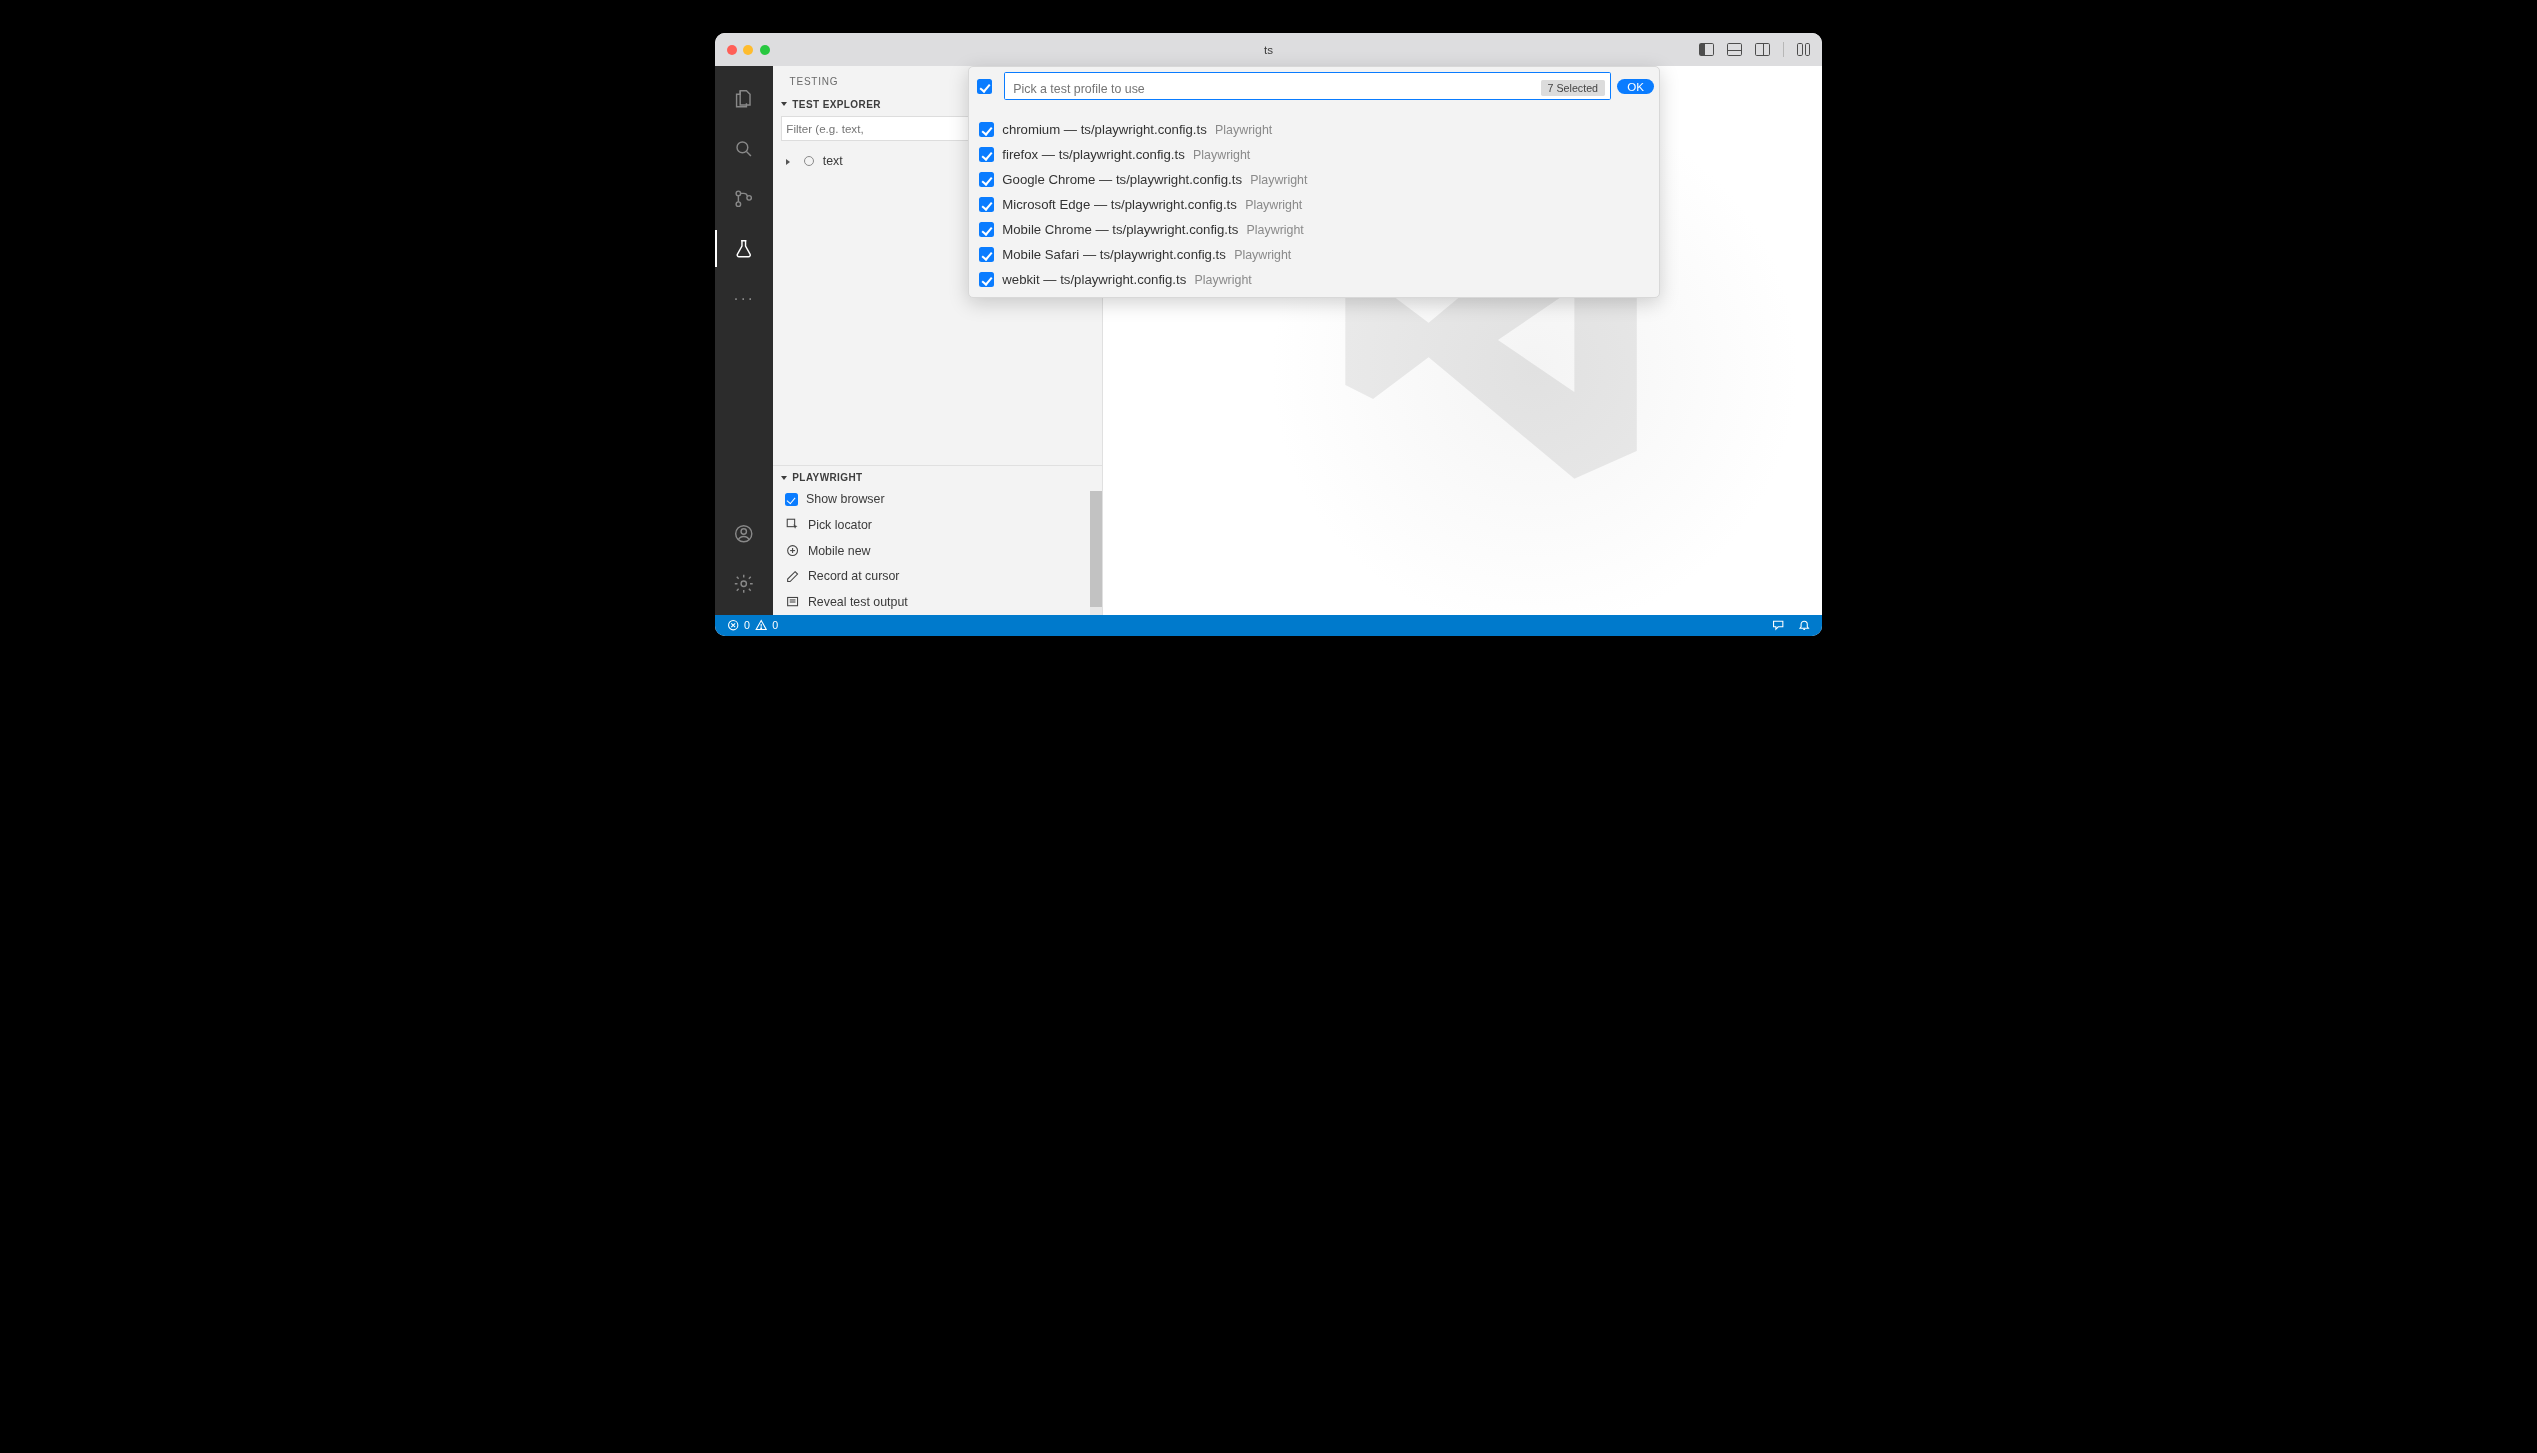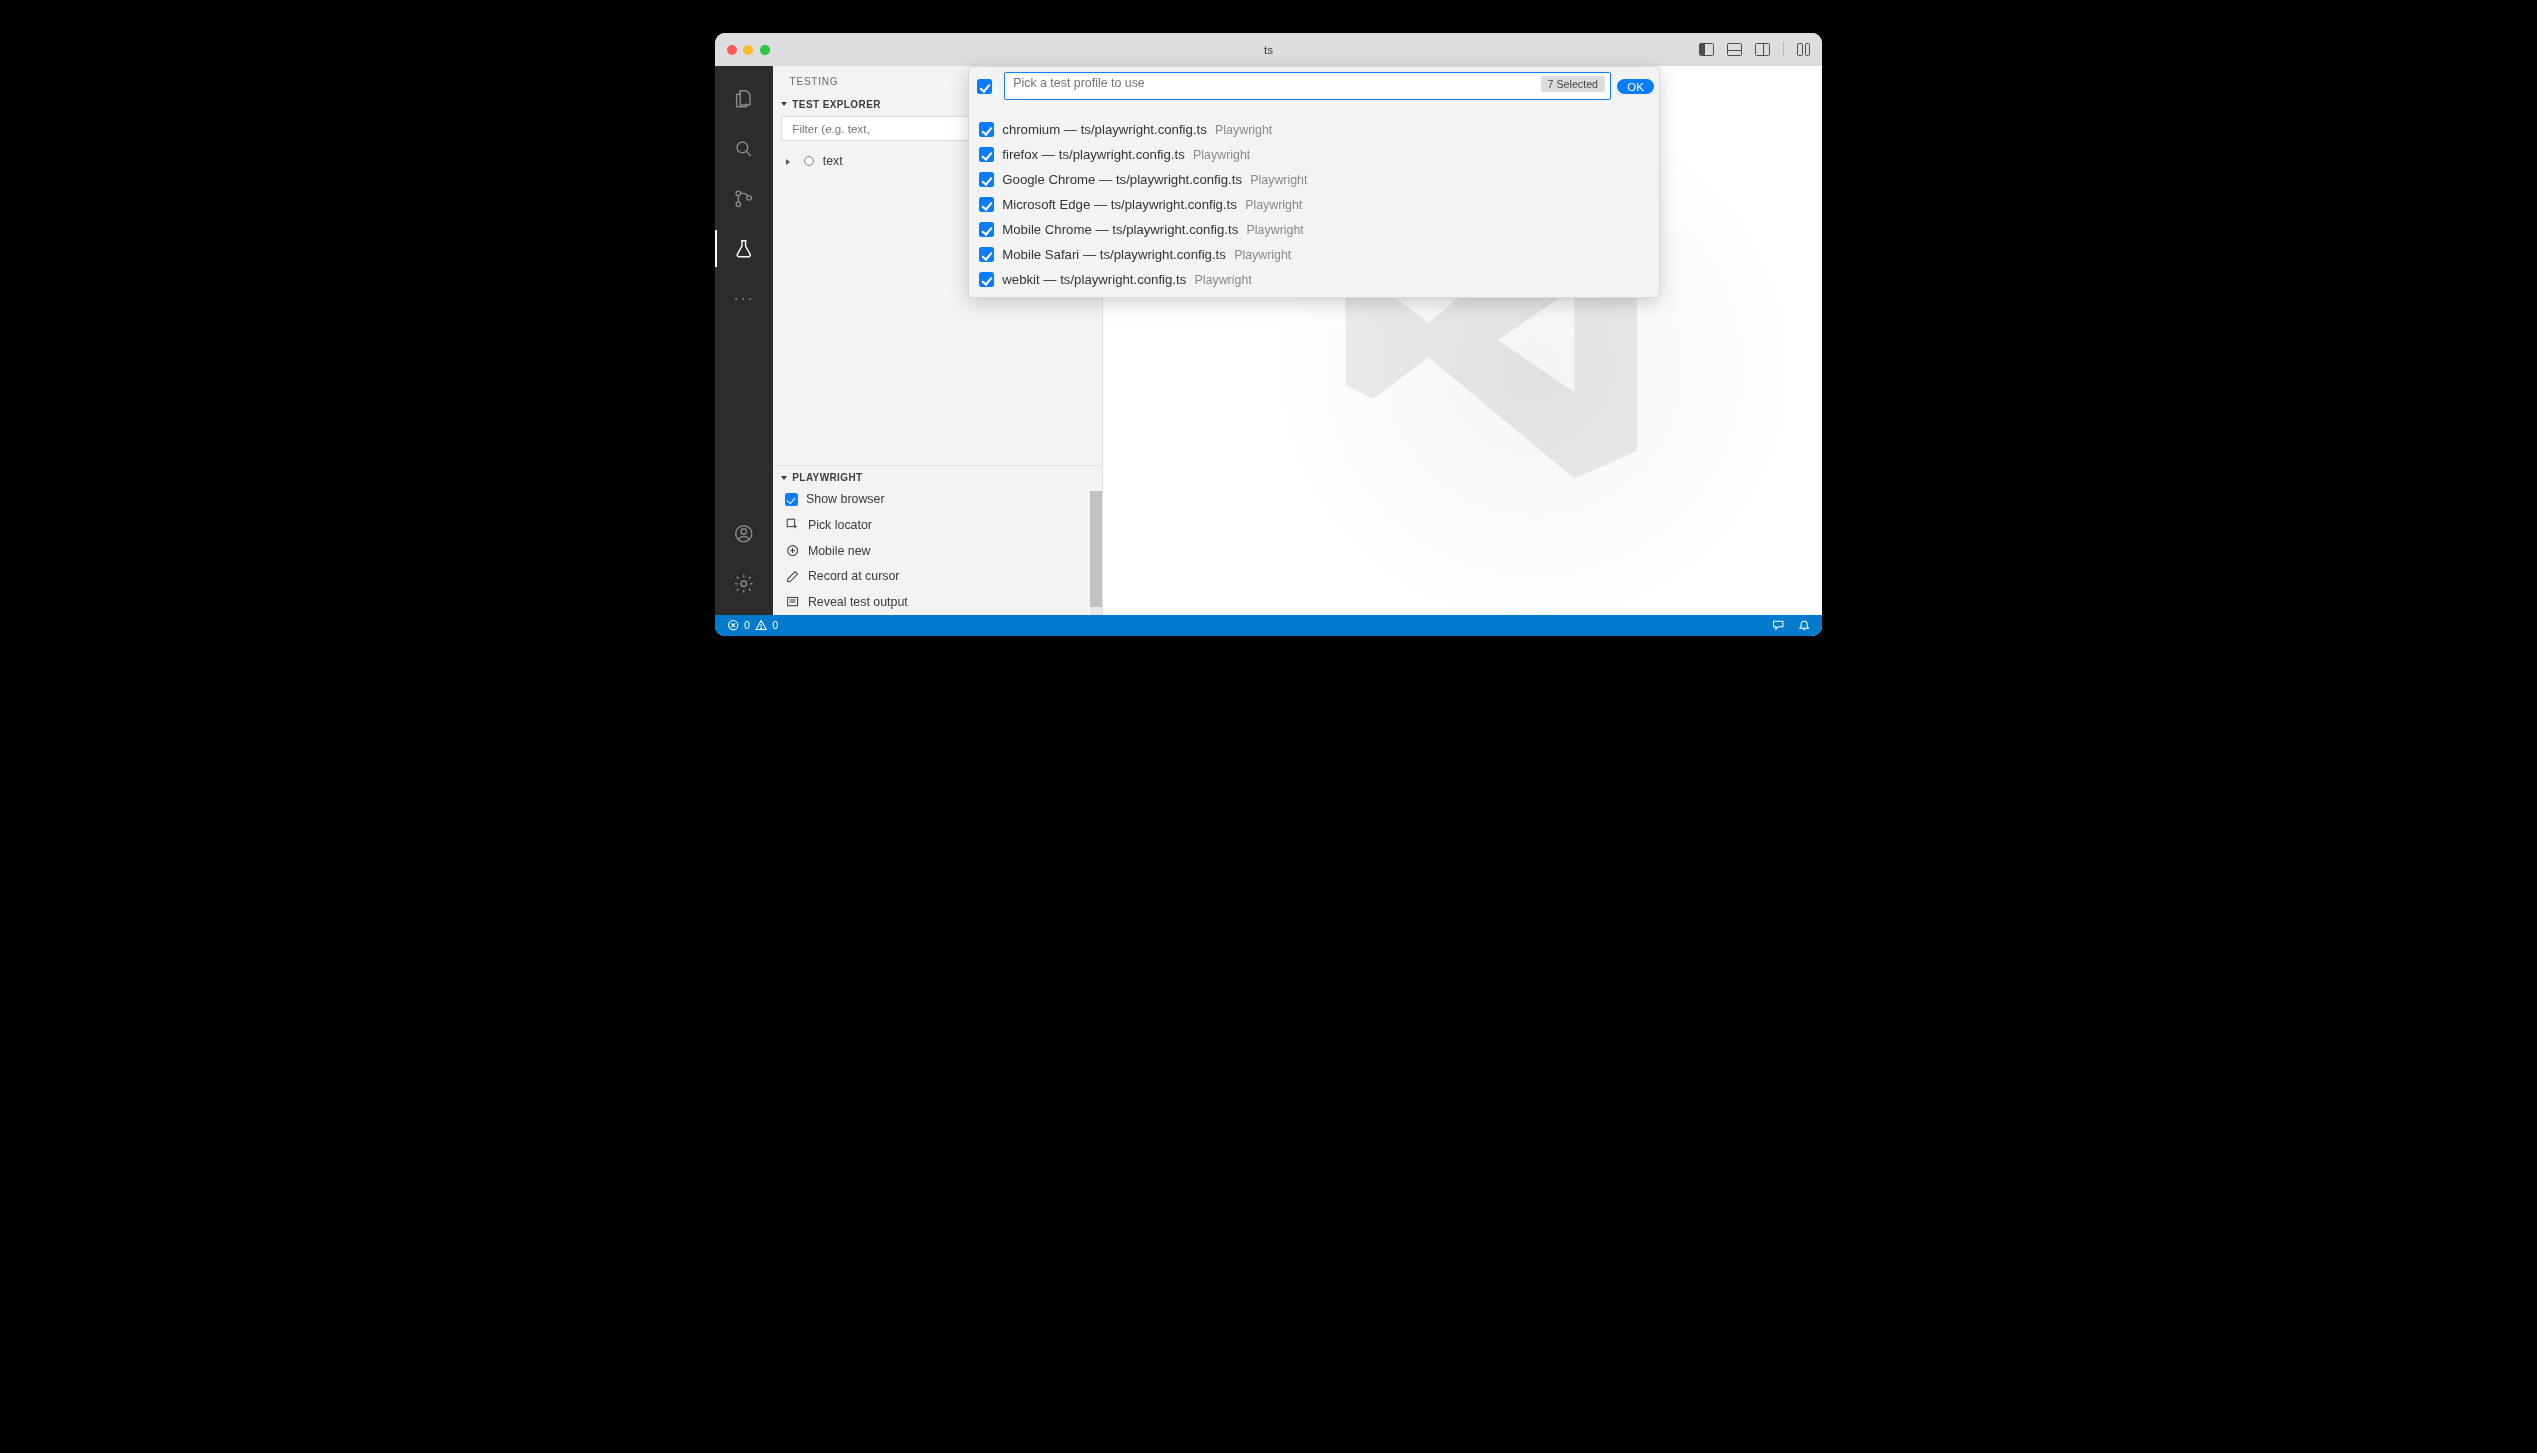--- a/index.html
+++ b/index.html
@@ -82,21 +82,21 @@
   }
   .sb-title {
     padding: 10px 16.5px 8.3px; font-size:10px; letter-spacing:0.8px; color:#6a6a6a; font-weight:500;
   }
   .sb-section-head {
     display:flex; align-items:center; gap:5px; padding:3.3px 8.3px; font-size:10px; font-weight:700;
     color:#3d3d3d; letter-spacing:0.4px; cursor:pointer;
   }
   .filter-row { padding: 3.3px 8.3px 8.3px; }
   .filter-input {
-    width:100%; border:0.8px solid #ddd; background:#fff; padding:5px 10px; font-size:11.6px; color:#888;
+    width:100%; border:0.8px solid #ddd; background:#fff; padding:5px 4px; font-size:11.6px; color:#888;
     border-radius:0;
   }
   .tree-row {
     display:flex; align-items:center; gap:8.3px; padding:5px 13.2px; font-size:12.4px; color:#3a3a3a;
   }
   .tree-chevron { width:10px; color:#555; }
   .unset-circle { width:10px; height:10px; border:1.2px solid #8a8a8a; border-radius:50%; }
 
   .sb-flex-spacer { flex:1; }
 
@@ -136,21 +136,21 @@
   .qp-top { display:flex; align-items:center; gap:6.6px; }
   .qp-all {
     width:15px; height:15px; border-radius:2.5px; background:#0a7cff; position:relative; flex-shrink:0;
     margin:0 5px 0 3.3px;
   }
   .qp-all::after {
     content:""; position:absolute; left:2.5px; top:5px; width:8.3px; height:4.1px;
     border-left:2.1px solid #fff; border-bottom:2.1px solid #fff; transform:rotate(-50deg);
   }
   .qp-input-wrap {
-    flex:1; display:flex; align-items:flex-start; background:#fff; border:0.8px solid #0a7cff;
+    flex:1; display:flex; align-items:flex-end; background:#fff; border:0.8px solid #0a7cff;
     border-radius:1.7px; padding:3.3px 5px 3.3px 8.3px; height:28px;
   }
   .qp-input { flex:1; border:none; outline:none; font-size:12.4px; color:#777; background:transparent; }
   .qp-badge {
     background:#dcdcdc; color:#444; font-size:10.7px; padding:1.7px 6.6px; border-radius:1.7px;
   }
   .qp-ok {
     background:#0a7cff; color:#fff; border:none; font-size:11.6px; padding:0 10px; height:15px;
     border-radius:10px; cursor:pointer;
   }

